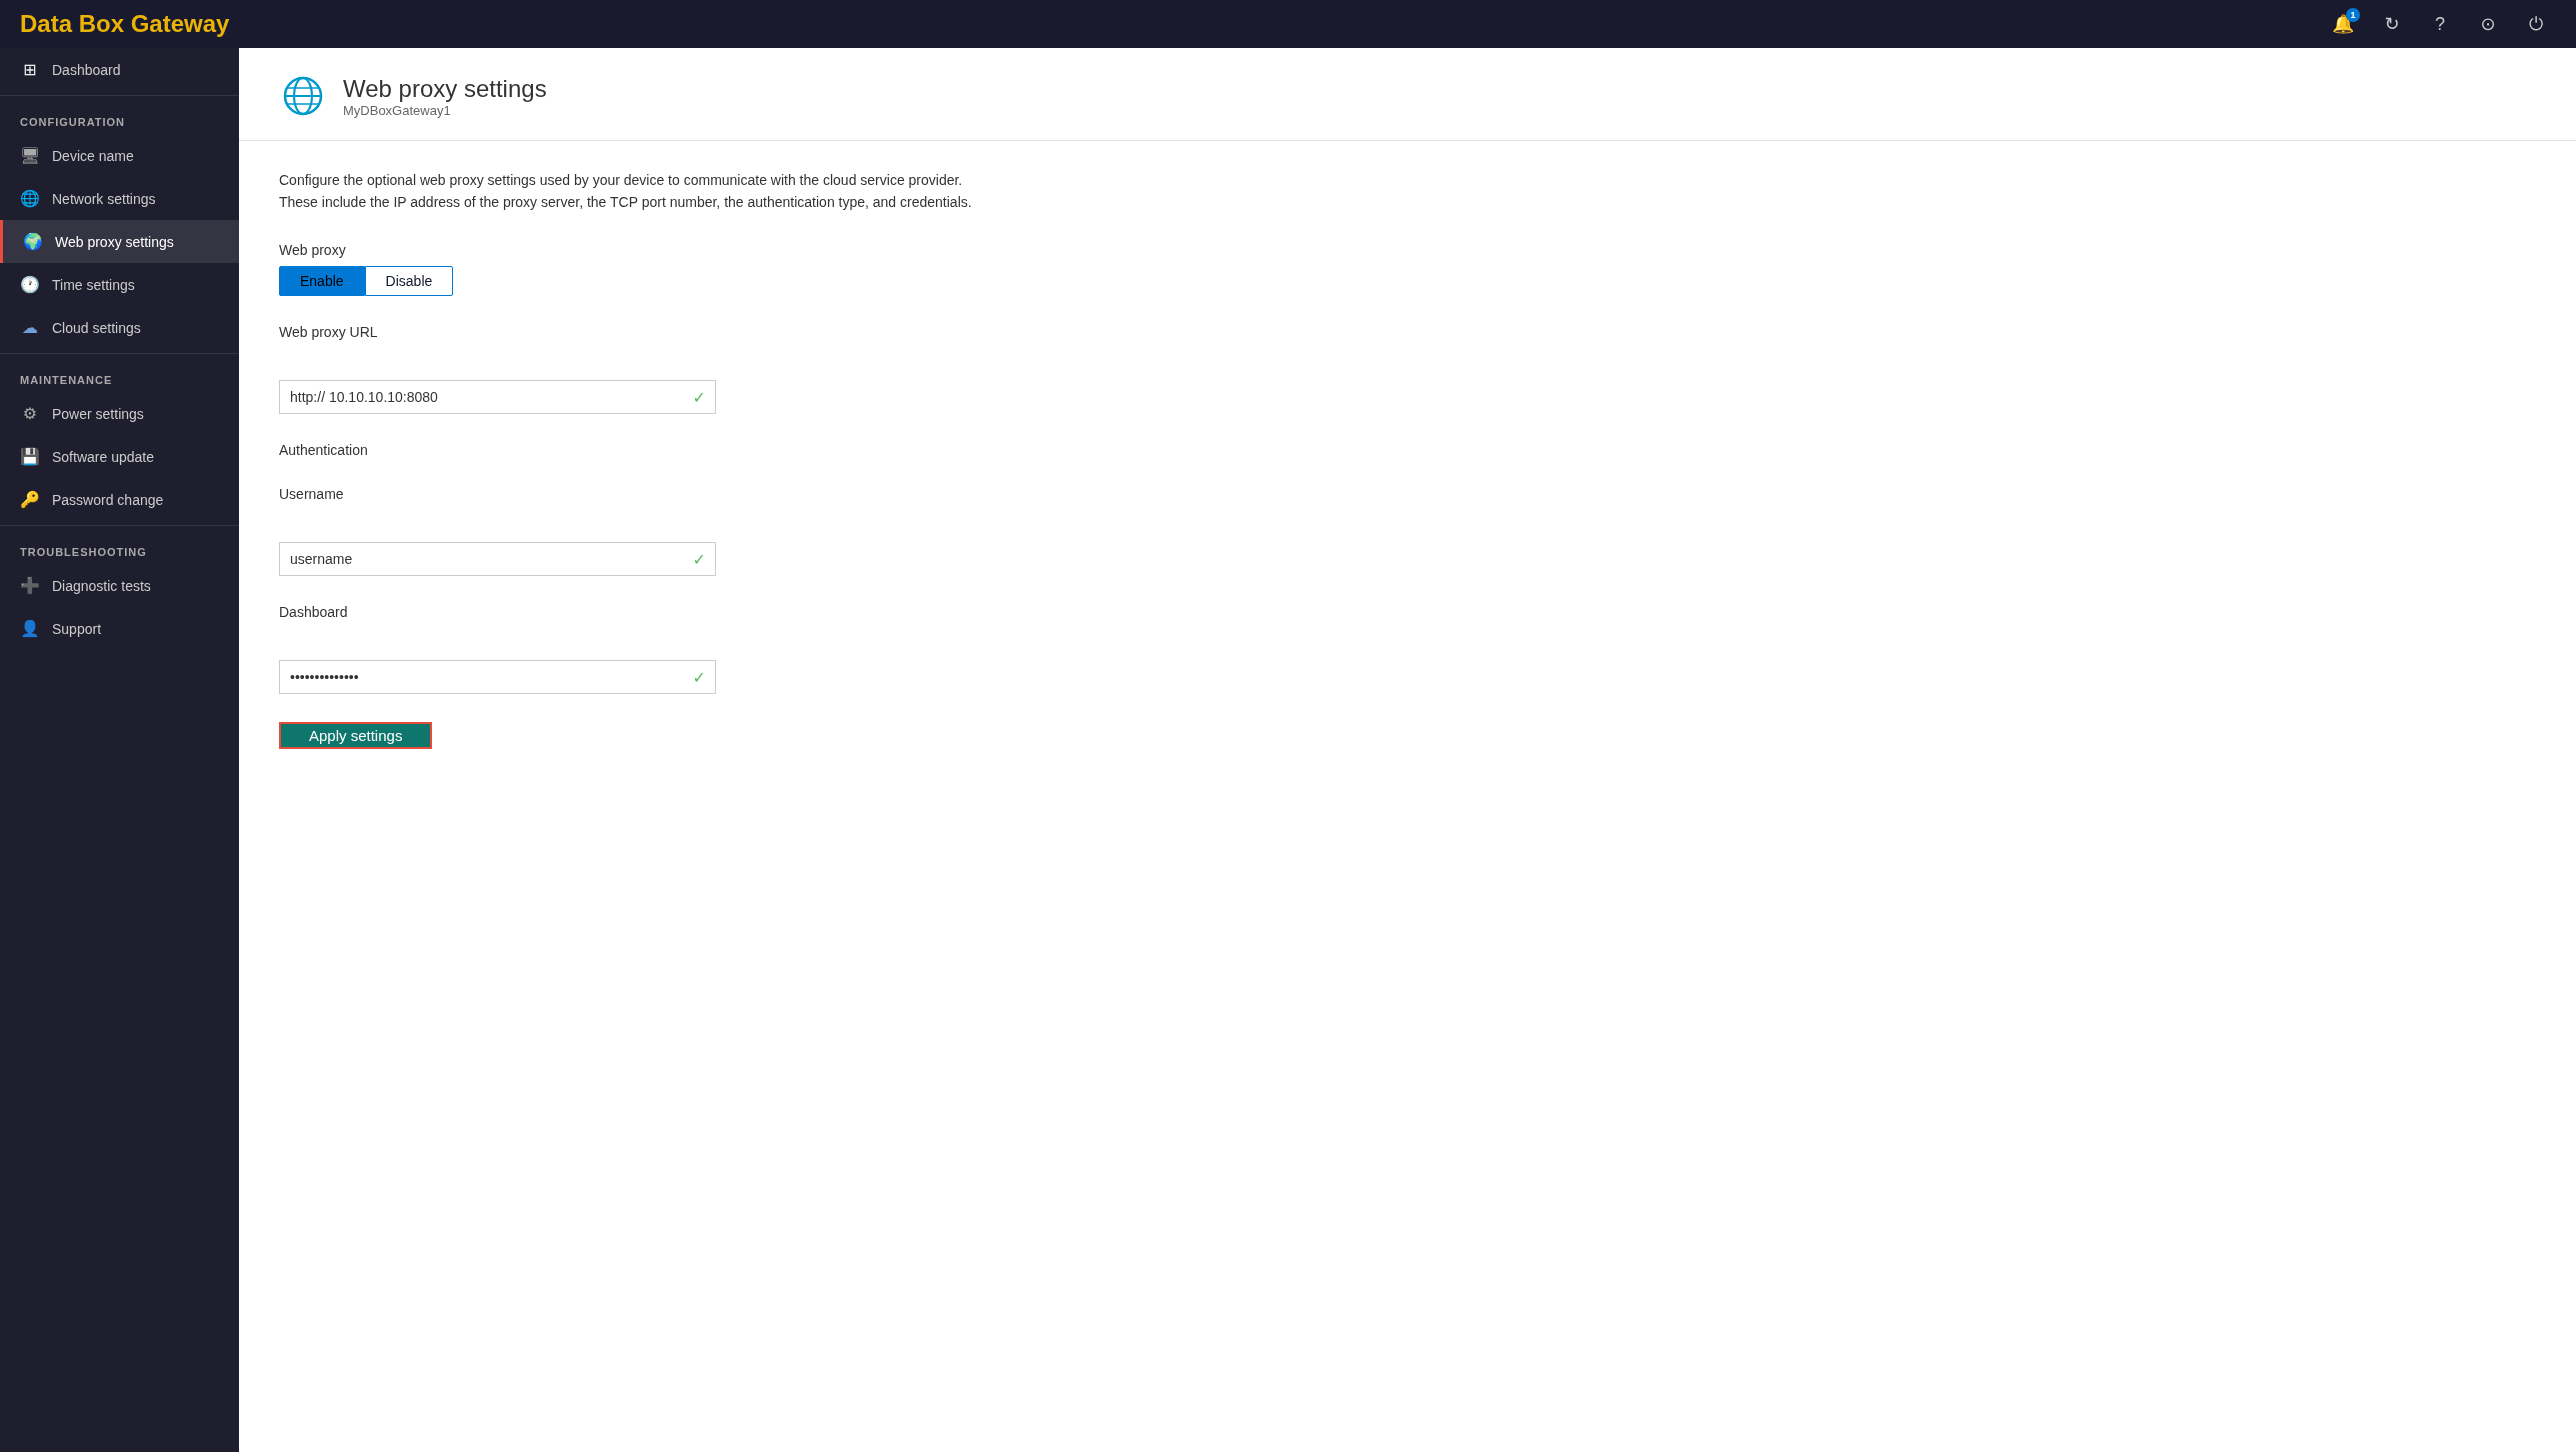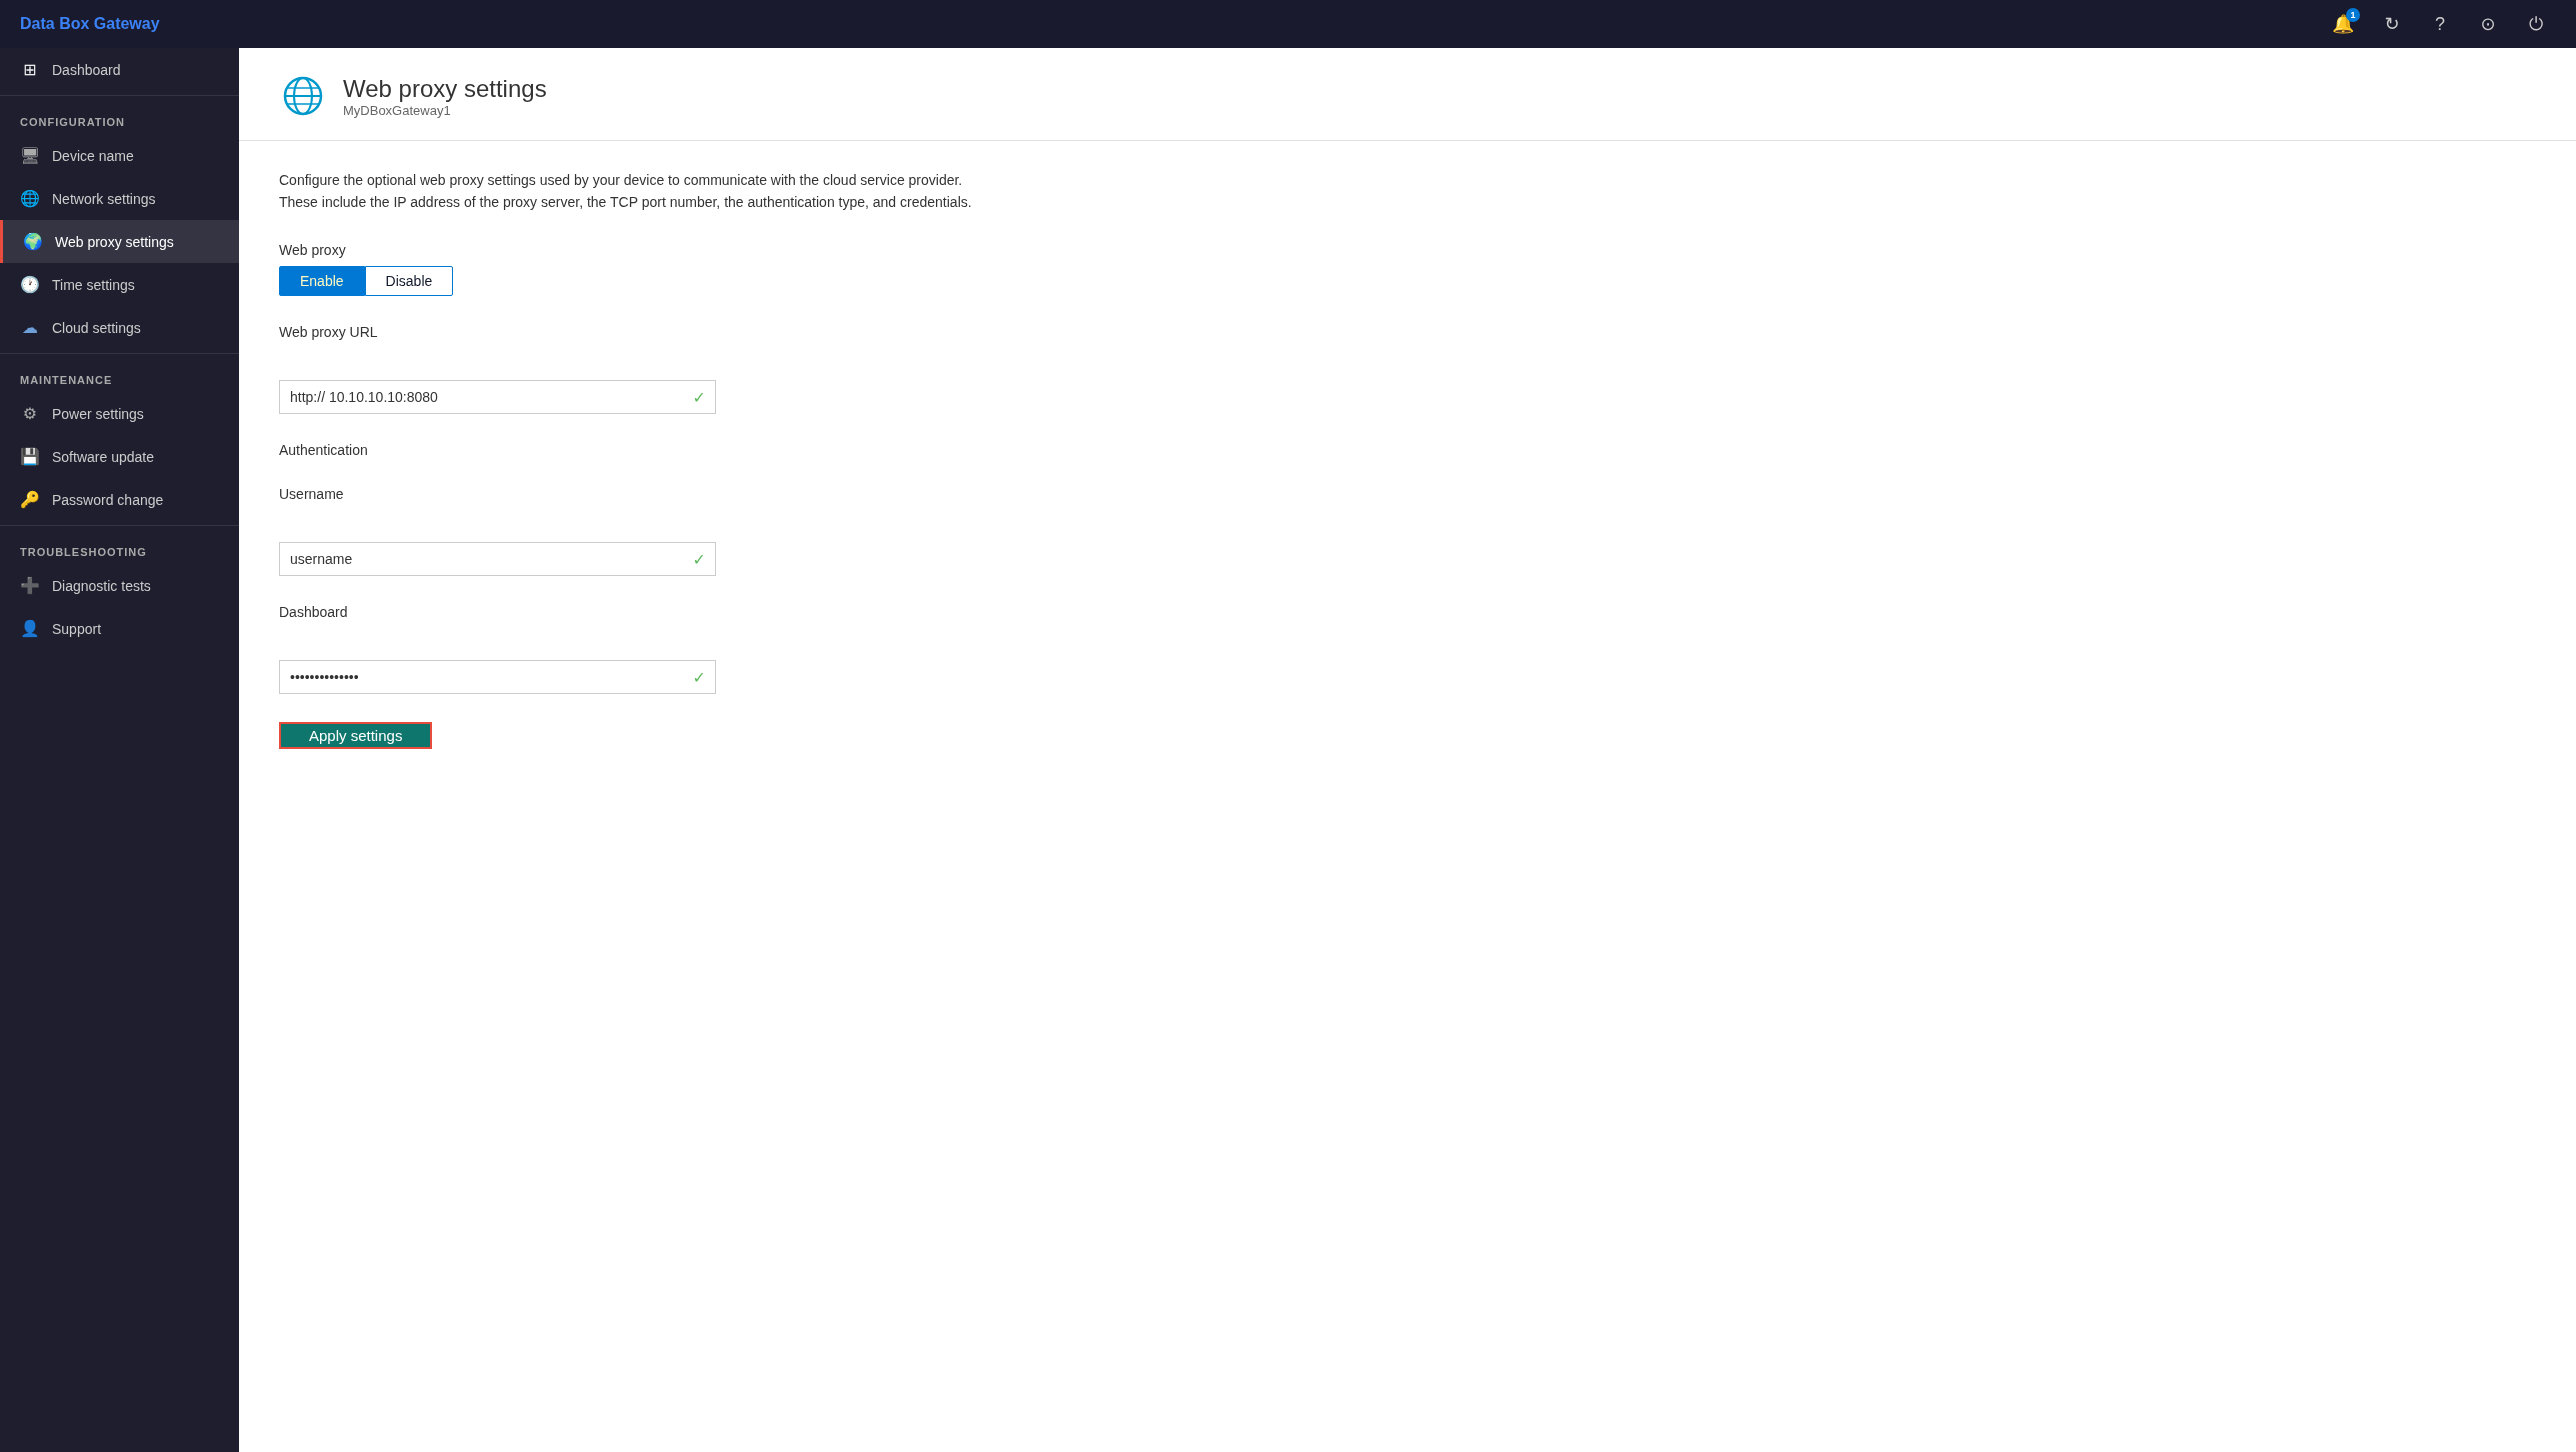--- a/index.html
+++ b/index.html
@@ -9,22 +9,22 @@
     .topbar {
       background: #1a1a2e;
       display: flex;
       align-items: center;
       justify-content: space-between;
       padding: 0 20px;
       height: 48px;
       flex-shrink: 0;
     }
     .topbar-brand {
-      color: #3b82f6;
-      font-size: 16px;
+      color: #eab308;
+      font-size: 24px;
       font-weight: 600;
       cursor: pointer;
     }
     .topbar-icons {
       display: flex;
       align-items: center;
       gap: 8px;
     }
     .topbar-icon-btn {
       width: 40px;
@@ -168,21 +168,21 @@
     }
     .btn-toggle {
       padding: 6px 20px;
       font-size: 14px;
       border: 1px solid #0078d4;
       cursor: pointer;
       font-family: inherit;
     }
     .btn-toggle.active {
       background: #0078d4;
-      color: #fef9c3;
+      color: #000000;
     }
     .btn-toggle.inactive {
       background: #fff;
       color: #0f172a;
     }
     .btn-toggle:first-child { border-radius: 2px 0 0 2px; }
     .btn-toggle:last-child { border-radius: 0 2px 2px 0; }
 
     
     .input-wrapper {

